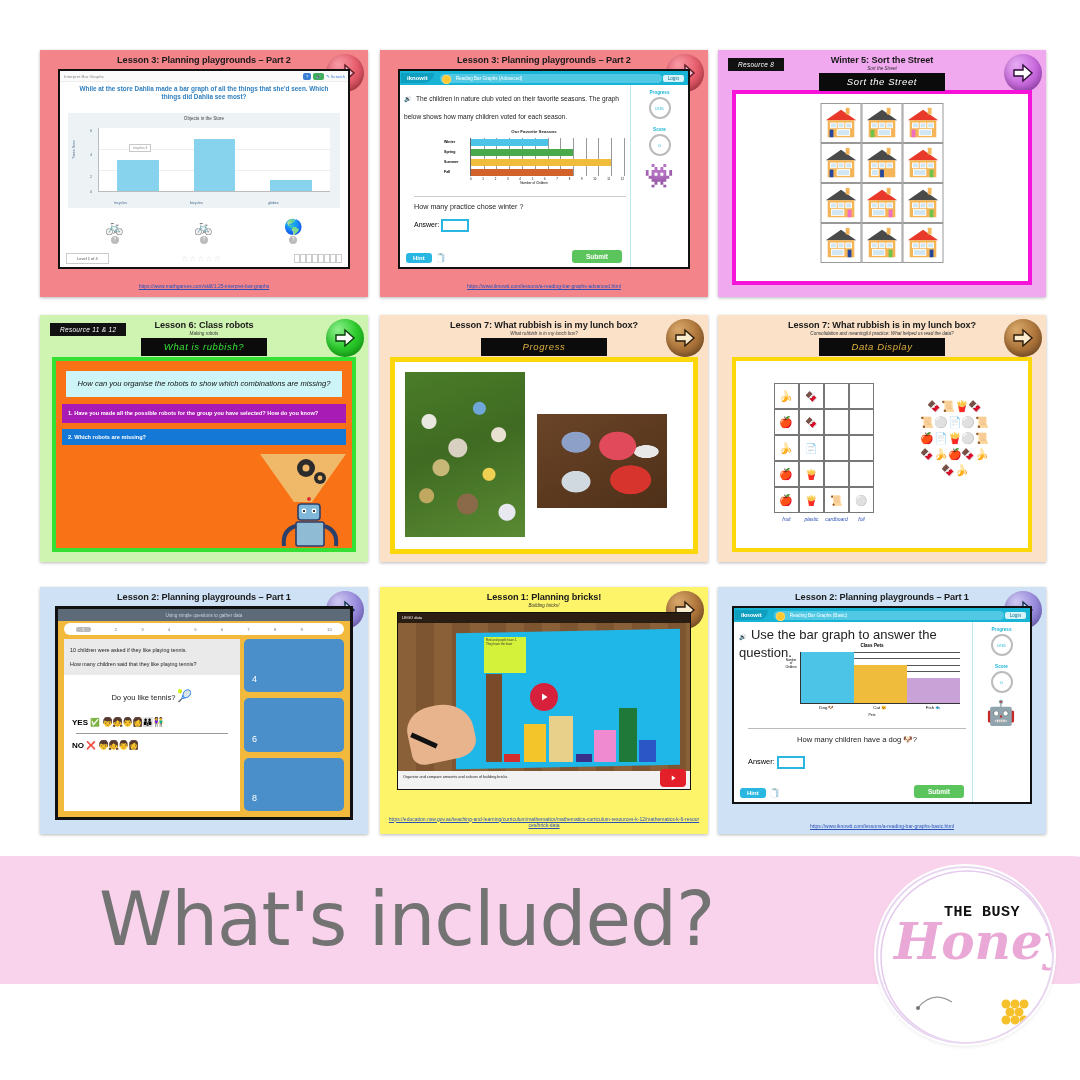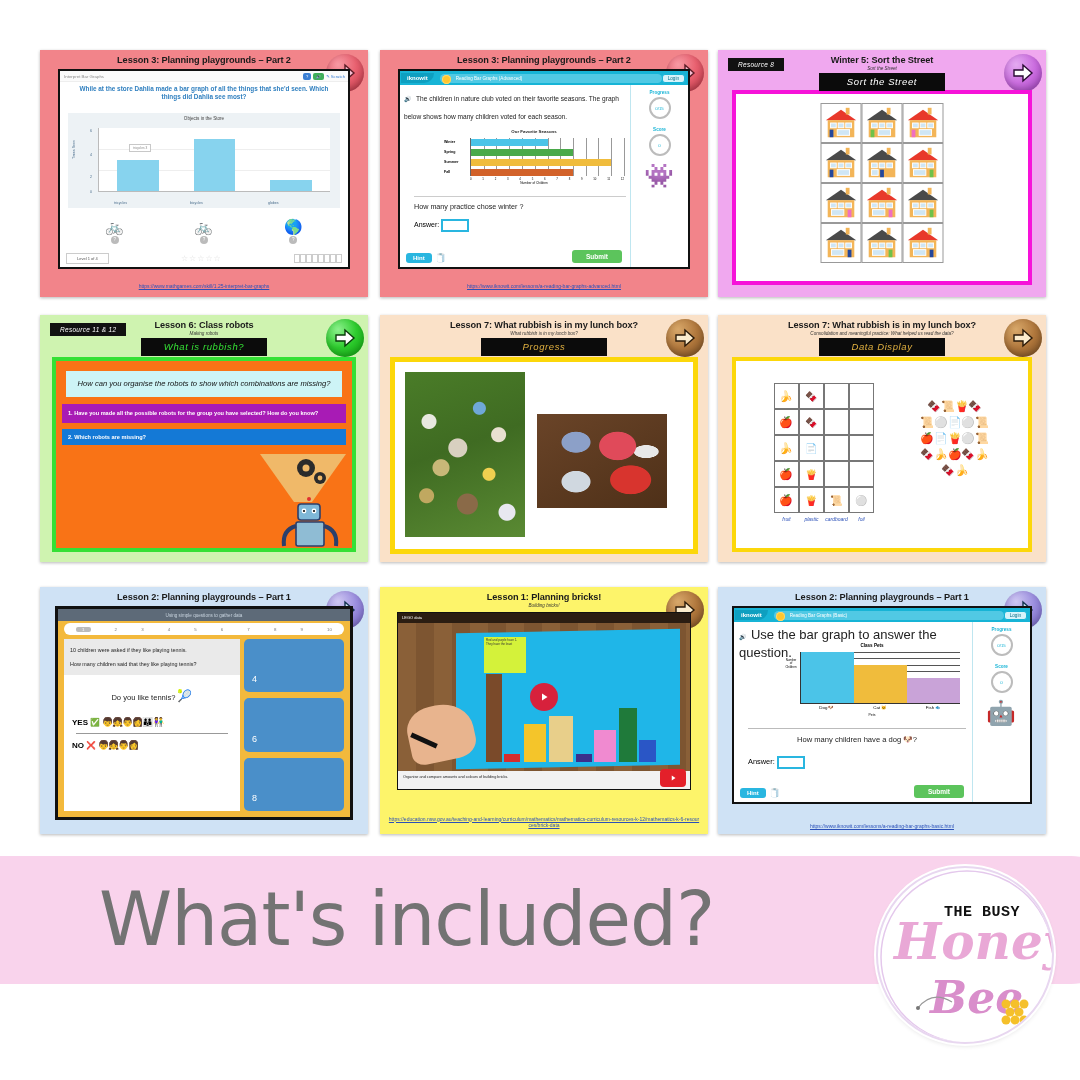--- a/index.html
+++ b/index.html
@@ -750,21 +750,20 @@
   </div>
 
 </div>
 
 <div id="banner"></div>
 <div id="banner-text">What's included?</div>
 
 <div id="logo">
   <div class="lg-busy">THE BUSY</div>
   <div class="lg-honey">Honey</div>
-  <div class="lg-bee">Bee</div>
   <svg width="178" height="178" style="position:absolute;left:0;top:0;">
     <ellipse cx="89" cy="89" rx="86" ry="86" fill="none" stroke="#e4c8ec" stroke-width="1.5"></ellipse>
     <path d="M40 140 q14 -18 34 -6" stroke="#999" stroke-width="1.2" fill="none"></path>
     <circle cx="40" cy="140" r="2" fill="#777"></circle>
     <g fill="#f5c02a">
       <circle cx="128" cy="136" r="4.5"></circle>
         <circle cx="137" cy="136" r="4.5"></circle>
         <circle cx="146" cy="136" r="4.5"></circle>
       <circle cx="132" cy="144" r="4.5"></circle>
         <circle cx="141" cy="144" r="4.5"></circle>

